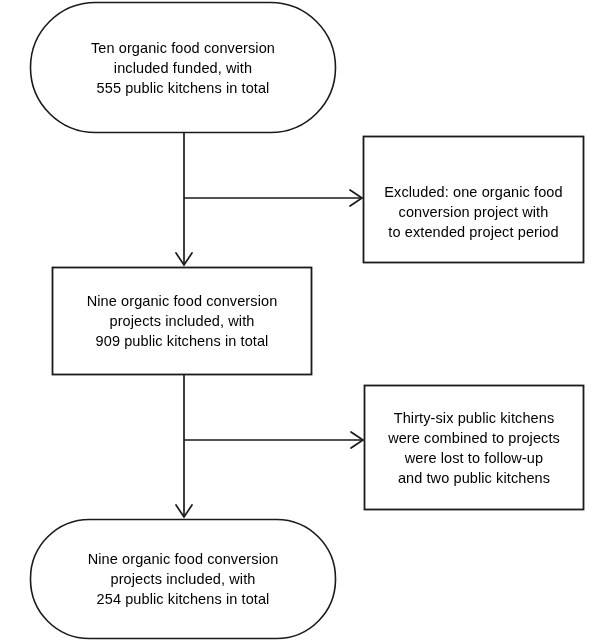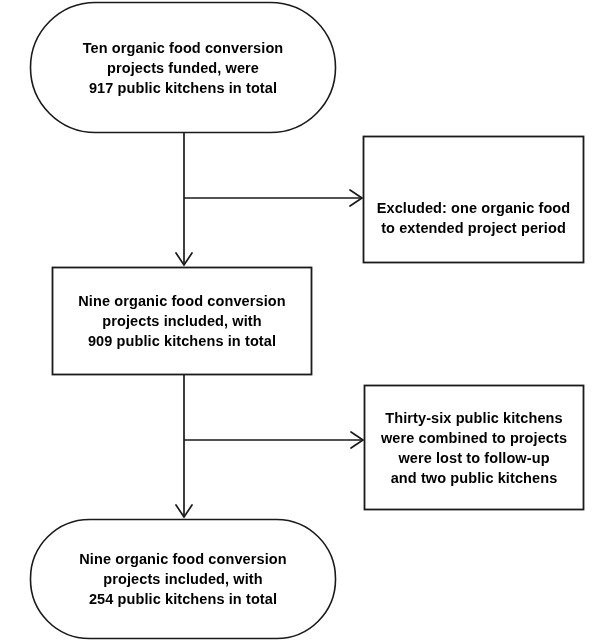--- a/index.html
+++ b/index.html
@@ -10,21 +10,20 @@
   body {
     font-family: "Liberation Sans", sans-serif;
     -webkit-font-smoothing: antialiased;
   }
   #flowchart-root {
     position: relative;
     width: 600px;
     height: 643px;
     background: #ffffff;
     overflow: hidden;
-    font-weight: bold;
   }
   #flow-svg {
     position: absolute;
     left: 0;
     top: 0;
     width: 600px;
     height: 643px;
   }
   .node-text {
     position: absolute;
@@ -41,21 +40,21 @@
     pointer-events: none;
   }
   .node-text .line {
     white-space: nowrap;
   }
 
   
   #node-enrollment-text  { left: 30px;  top: 2px;   width: 306px; height: 131px; }
   #node-included-text    { left: 52px;  top: 267px; width: 260px; height: 108px; }
   #node-final-text       { left: 30px;  top: 519px; width: 306px; height: 120px; }
-  #node-excluded-1-text  { left: 363px; top: 154px; width: 221px; height: 127px; border-radius: 6px; }
+  #node-excluded-1-text  { left: 363px; top: 148px; width: 221px; height: 127px; border-radius: 6px; }
   #node-excluded-2-text  { left: 364px; top: 385px; width: 220px; height: 125px; }
 </style>
 </head>
 <body>
 
 <div id="flowchart-root">
 
   <svg id="flow-svg" viewBox="0 0 600 643" xmlns="http://www.w3.org/2000/svg">
 
     <rect x="30.5" y="2.5" width="305" height="130" rx="65" ry="65" fill="#ffffff" stroke="#1a1a1a" stroke-width="1.6"></rect>
@@ -84,26 +83,27 @@
     </g>
 
     <g>
       <line x1="184" y1="440" x2="362" y2="440" stroke="#1a1a1a" stroke-width="1.7"></line>
       <polyline points="351,432 363,440 351,448" fill="none" stroke="#1a1a1a" stroke-width="1.7" stroke-linecap="round"></polyline>
     </g>
   </svg>
 
   <div class="node-text" id="node-enrollment-text">
     <span class="line">Ten organic food conversion</span>
-    <span class="line">projects funded, were</span>
-    <span class="line">917 public kitchens in total</span>
+    <span class="line">included funded, with</span>
+    <span class="line">555 public kitchens in total</span>
   </div>
 
   <div class="node-text" id="node-excluded-1-text">
     <span class="line">Excluded: one organic food</span>
+    <span class="line">conversion project with</span>
     <span class="line">to extended project period</span>
   </div>
 
   <div class="node-text" id="node-included-text">
     <span class="line">Nine organic food conversion</span>
     <span class="line">projects included, with</span>
     <span class="line">909 public kitchens in total</span>
   </div>
 
   <div class="node-text" id="node-excluded-2-text">

